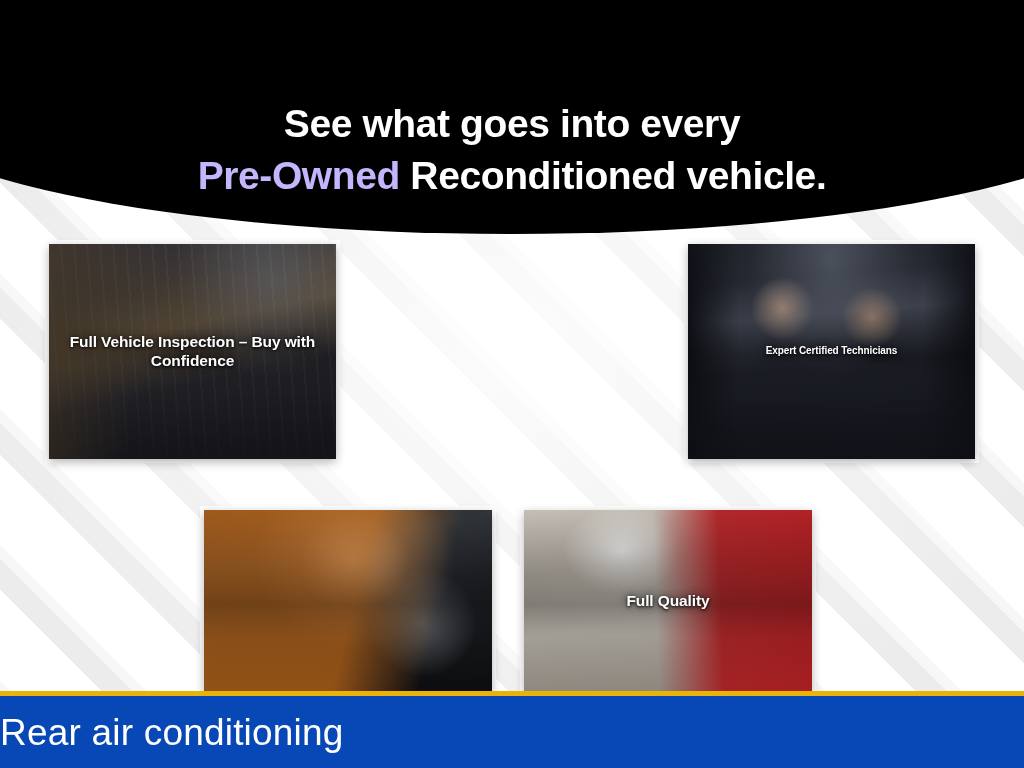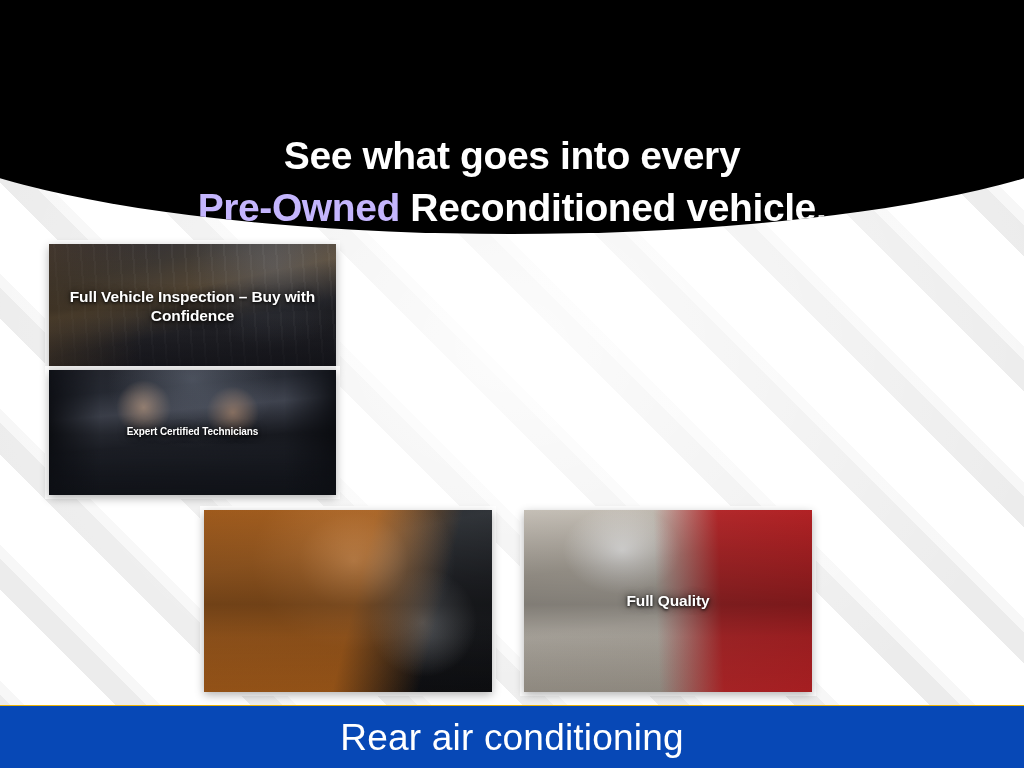--- a/index.html
+++ b/index.html
@@ -61,21 +61,21 @@
   }
   .header-inner {
     position: absolute;
     left: 120px;
     top: 140px;
     width: 1024px;
     height: 234px;
     display: flex;
     flex-direction: column;
     align-items: center;
-    justify-content: flex-end;
+    justify-content: center;
     padding-top: 66px;
     box-sizing: border-box;
   }
   .headline {
     margin: 0;
     color: #ffffff;
     font-family: "Liberation Sans Narrow", "Liberation Sans", sans-serif;
     font-weight: bold;
     font-size: 39px;
     line-height: 1.33;
@@ -89,21 +89,20 @@
 
   
   .cards-top {
     position: absolute;
     left: 49px;
     top: 244px;
     width: 926px;
     height: 251px;
     display: flex;
     justify-content: space-between;
-    flex-direction: column;
   }
   .cards-bottom {
     position: absolute;
     left: 204px;
     top: 510px;
     width: 608px;
     height: 182px;
     display: flex;
     justify-content: space-between;
   }
@@ -216,27 +215,27 @@
       radial-gradient(ellipse at 34% 22%, rgba(250,250,250,0.88) 0%, rgba(250,250,250,0) 22%),
       linear-gradient(0deg, rgba(130,124,114,0.55) 0%, rgba(0,0,0,0) 34%);
   }
 
   
   .banner {
     position: absolute;
     left: 0;
     bottom: 0;
     width: 1024px;
-    height: 63px;
+    height: 77px;
     background: #0748b6;
-    border-top: 1px solid #eab308;
+    border-top: 5px solid #eab308;
     box-sizing: border-box;
     display: flex;
     align-items: center;
-    justify-content: center;
+    justify-content: flex-start;
   }
   .banner-text {
     color: #ffffff;
     font-family: "Liberation Sans", sans-serif;
     font-weight: normal;
     font-size: 37px;
     letter-spacing: 0.2px;
     line-height: 1;
   }
 </style>

